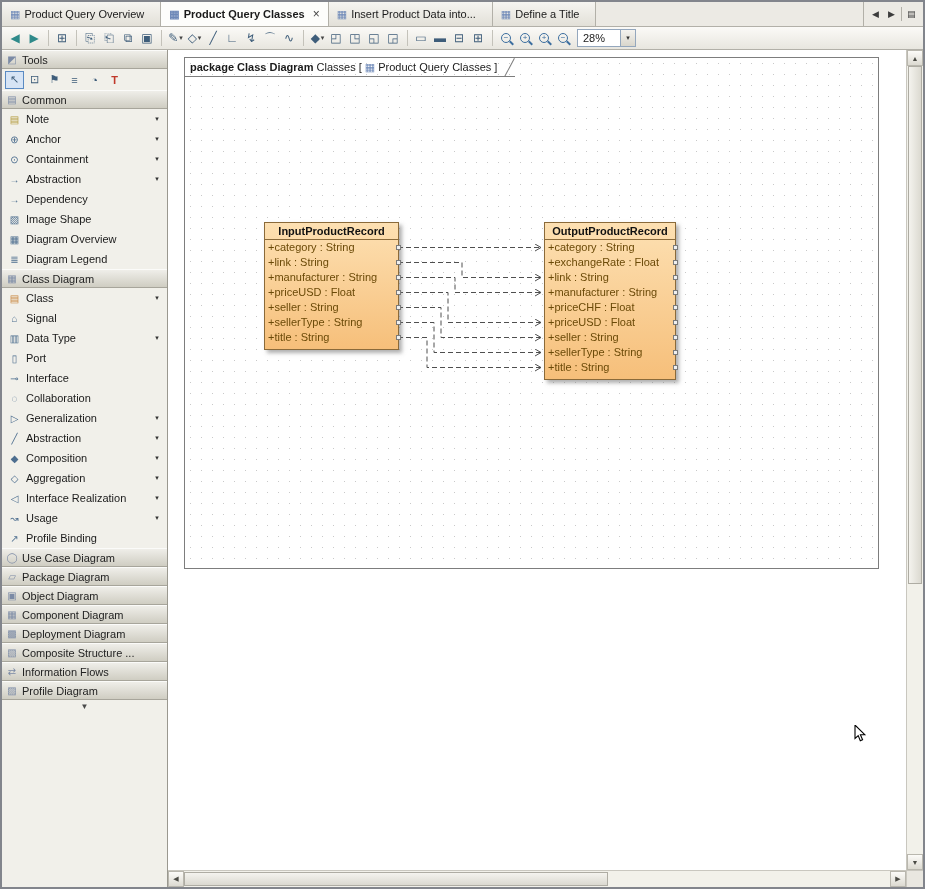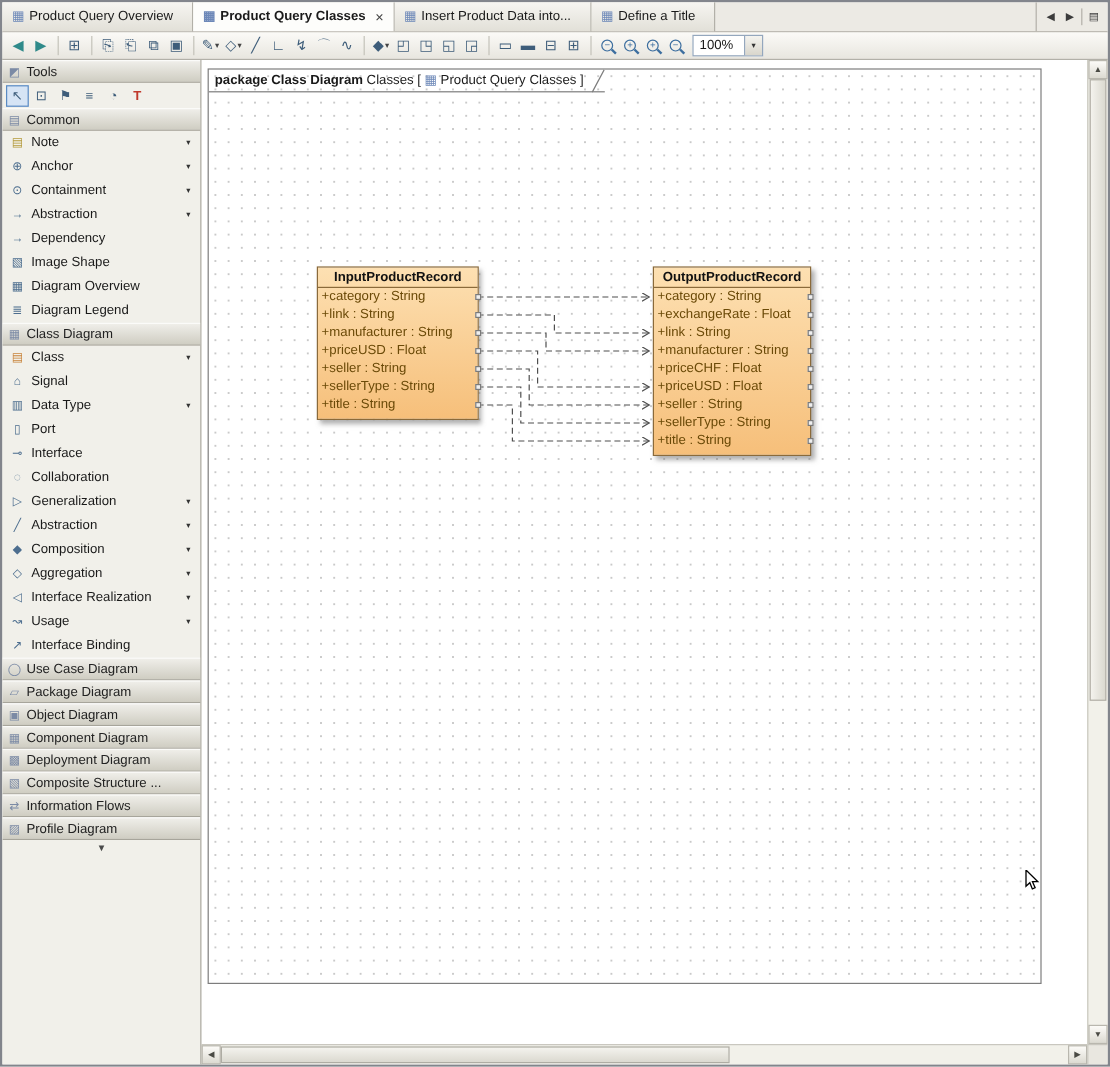--- a/index.html
+++ b/index.html
@@ -54,21 +54,21 @@
   .pal-icon.ic-o { color:#c9853d; }
   .pal-icon.ic-s { font-size:7px; letter-spacing:-0.5px; }
   .pal-label { flex:1; white-space:nowrap; overflow:hidden; }
   .pal-dd { font-size:7px; color:#333; margin-right:2px; width:8px; text-align:center; }
   .pal-more { height:13px; flex:none; display:flex; align-items:center; justify-content:center; color:#4a4a4a; font-size:8px; }
 
   
   .canvas-col { flex:1; display:flex; flex-direction:column; min-width:0; }
   .canvas-row { flex:1; display:flex; min-height:0; }
   .canvas { flex:1; position:relative; background:#fff; overflow:hidden; }
-  .frame { position:absolute; left:5px; top:7px; width:695px; height:763px; border:1px solid #7d7d7d;
+  .frame { position:absolute; left:16px; top:7px; width:695px; height:512px; border:1px solid #7d7d7d;
            background-image:radial-gradient(circle,#c9c9c9 0.8px,transparent 1px); background-size:11px 11px; }
   .frame-label { position:absolute; left:0; top:0; height:19px; display:flex; align-items:center; gap:3px;
                  padding:0 18px 0 5px; border-bottom:1px solid #7d7d7d; white-space:nowrap; }
   .frame-label::after { content:""; position:absolute; right:-5px; top:9px; width:21px; height:1px; background:#7d7d7d; transform:rotate(-62deg); }
   .kw { font-weight:bold; }
 
   .uml-class { position:absolute; border:1px solid #8a6a3a; background:linear-gradient(#fde0b2,#f6bf7a);
                box-shadow:3px 3px 4px rgba(110,110,110,0.55); }
   .uml-title { height:17px; line-height:17px; text-align:center; font-weight:bold; color:#111; border-bottom:1px solid #8a6a3a; padding:0 2px; }
   .uml-attrs { padding:0 0 4px 0; }
@@ -253,21 +253,21 @@
         <span class="tb-btn">
           <span class="tb-glyph lens">+</span>
           <span class="dd"></span>
         </span>
         <span class="tb-btn">
           <span class="tb-glyph lens">−</span>
           <span class="dd"></span>
         </span>
       </div>
     <div class="zoom-combo">
-      <span class="zoom-value">100%</span>
+      <span class="zoom-value">28%</span>
       <span class="zoom-dd">▾</span>
     </div>
   </div>
 
   <div class="content">
 
     <div class="palette">
       <div class="pal-header">
         <span class="pal-hicon">◩</span>
         <span>Tools</span>
@@ -427,21 +427,21 @@
         </div>
 
         <div class="pal-item">
           <span class="pal-icon">↝</span>
           <span class="pal-label">Usage</span>
           <span class="pal-dd">▾</span>
         </div>
 
         <div class="pal-item">
           <span class="pal-icon">↗</span>
-          <span class="pal-label">Interface Binding</span>
+          <span class="pal-label">Profile Binding</span>
           <span class="pal-dd"></span>
         </div>
 
         <div class="pal-header">
           <span class="pal-hicon">◯</span>
           <span>Use Case Diagram</span>
         </div>
 
         <div class="pal-header">
           <span class="pal-hicon">▱</span>

